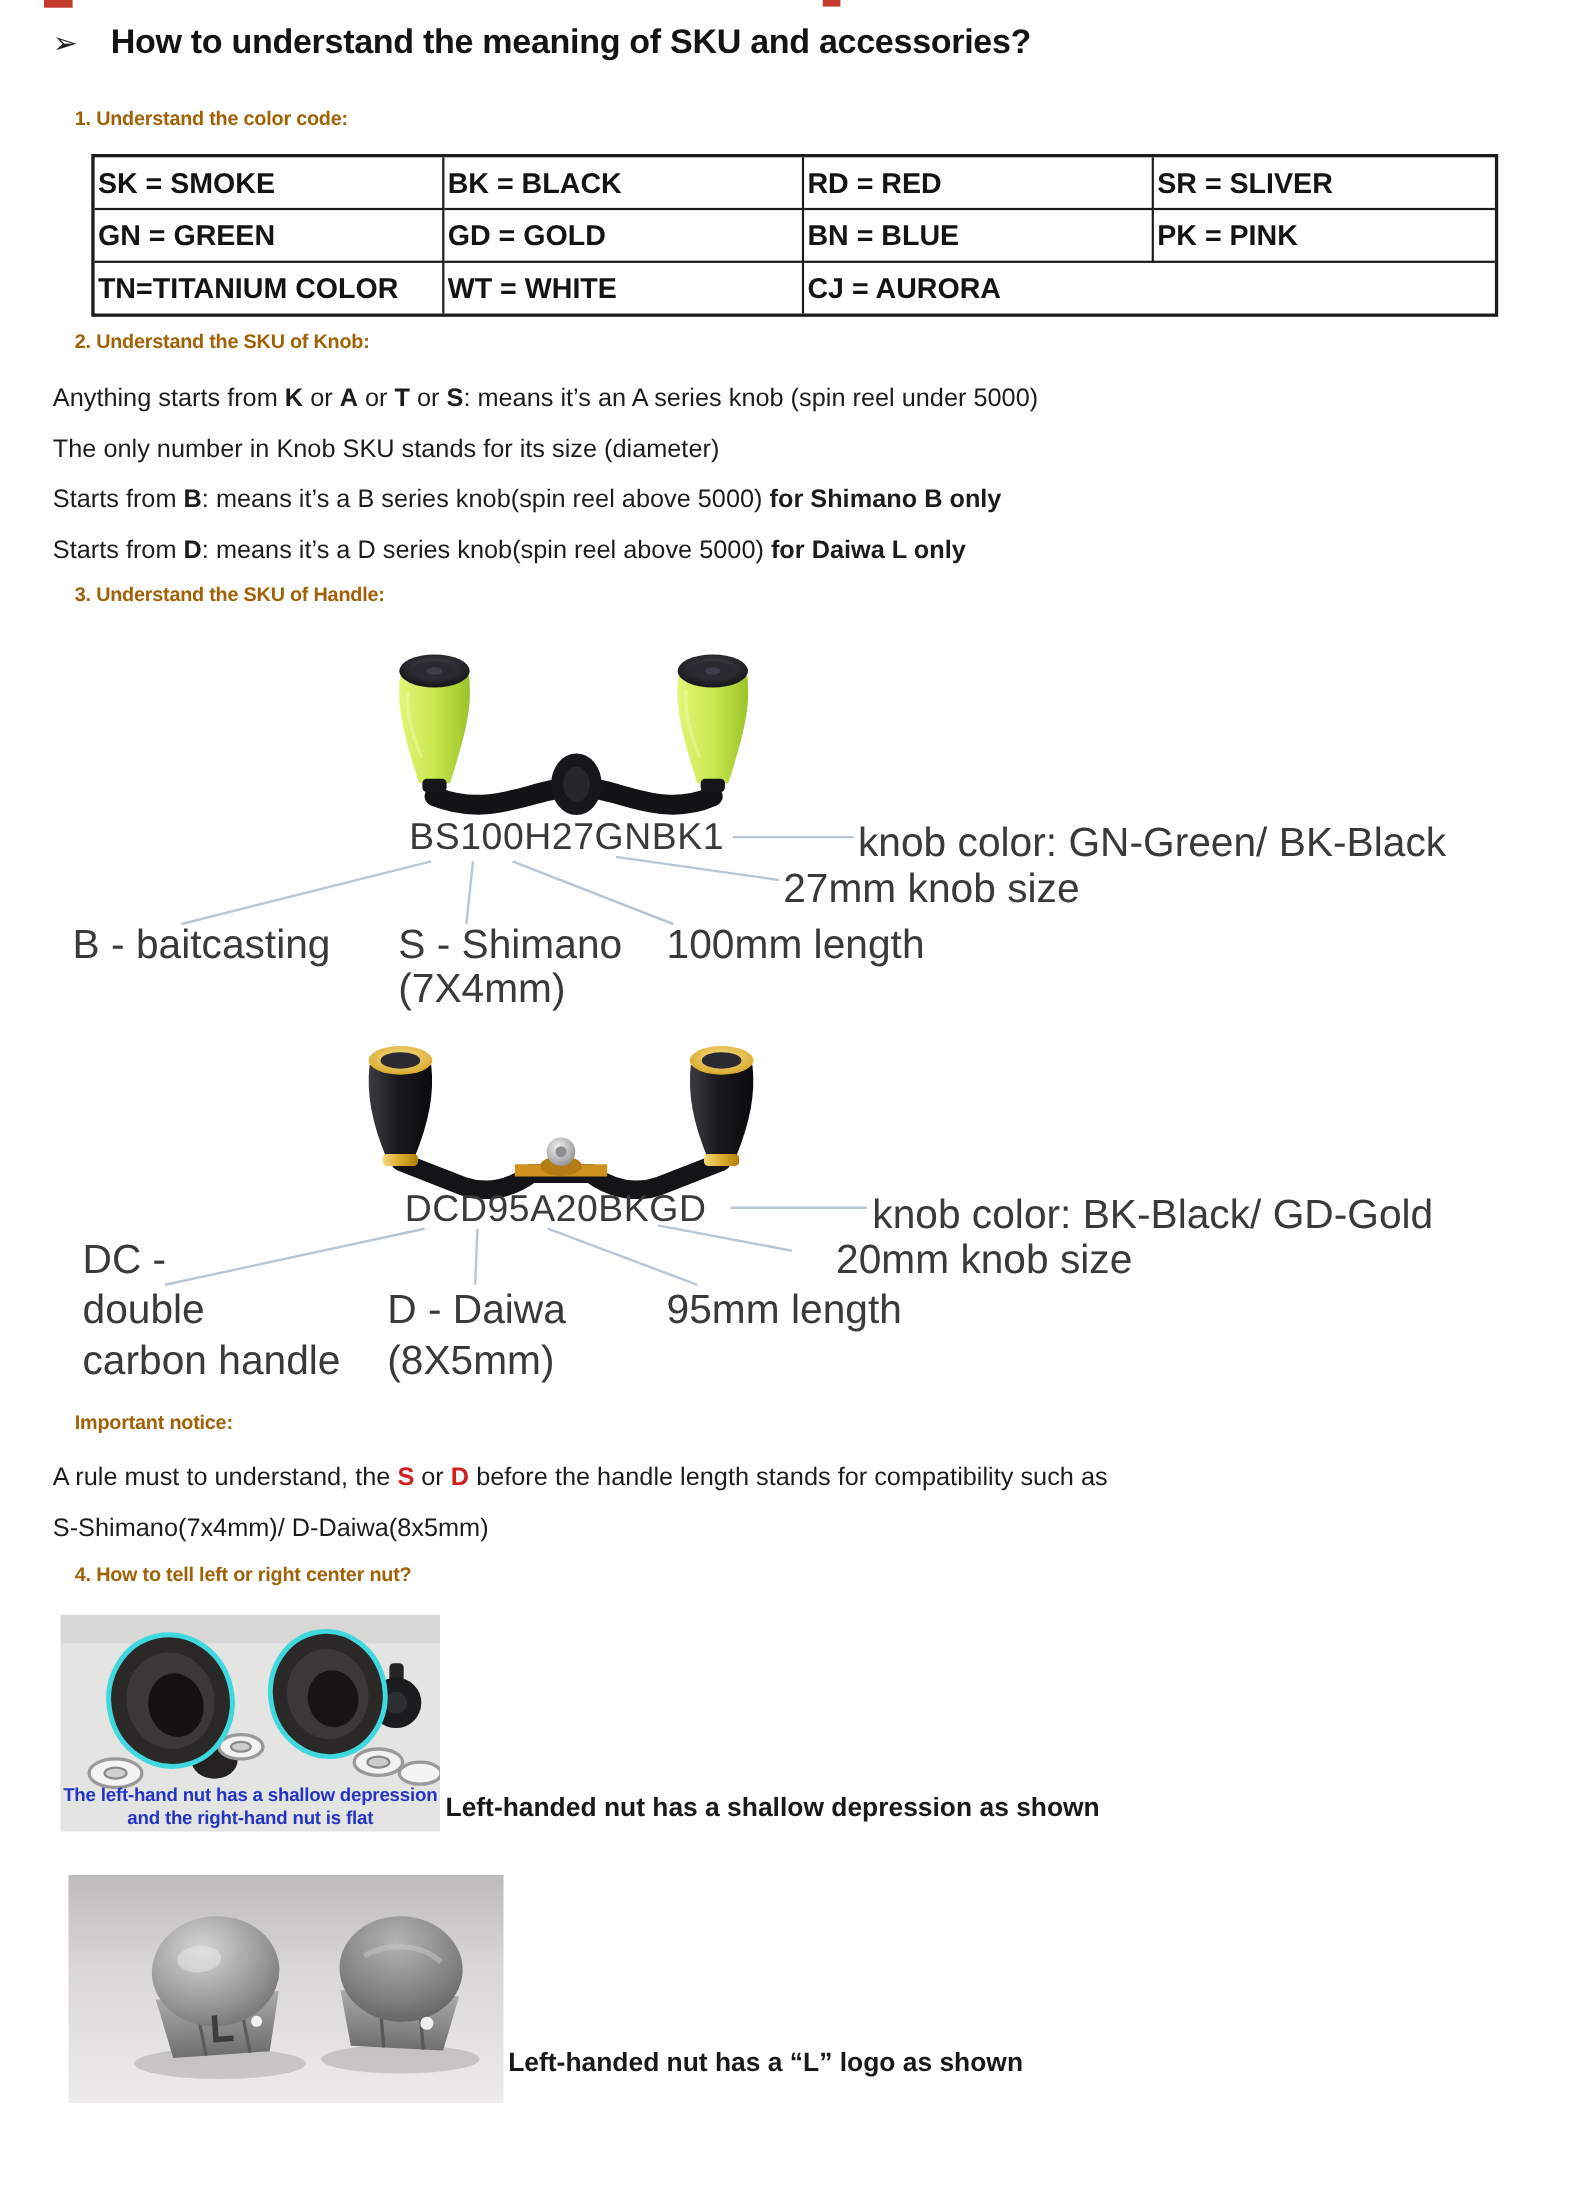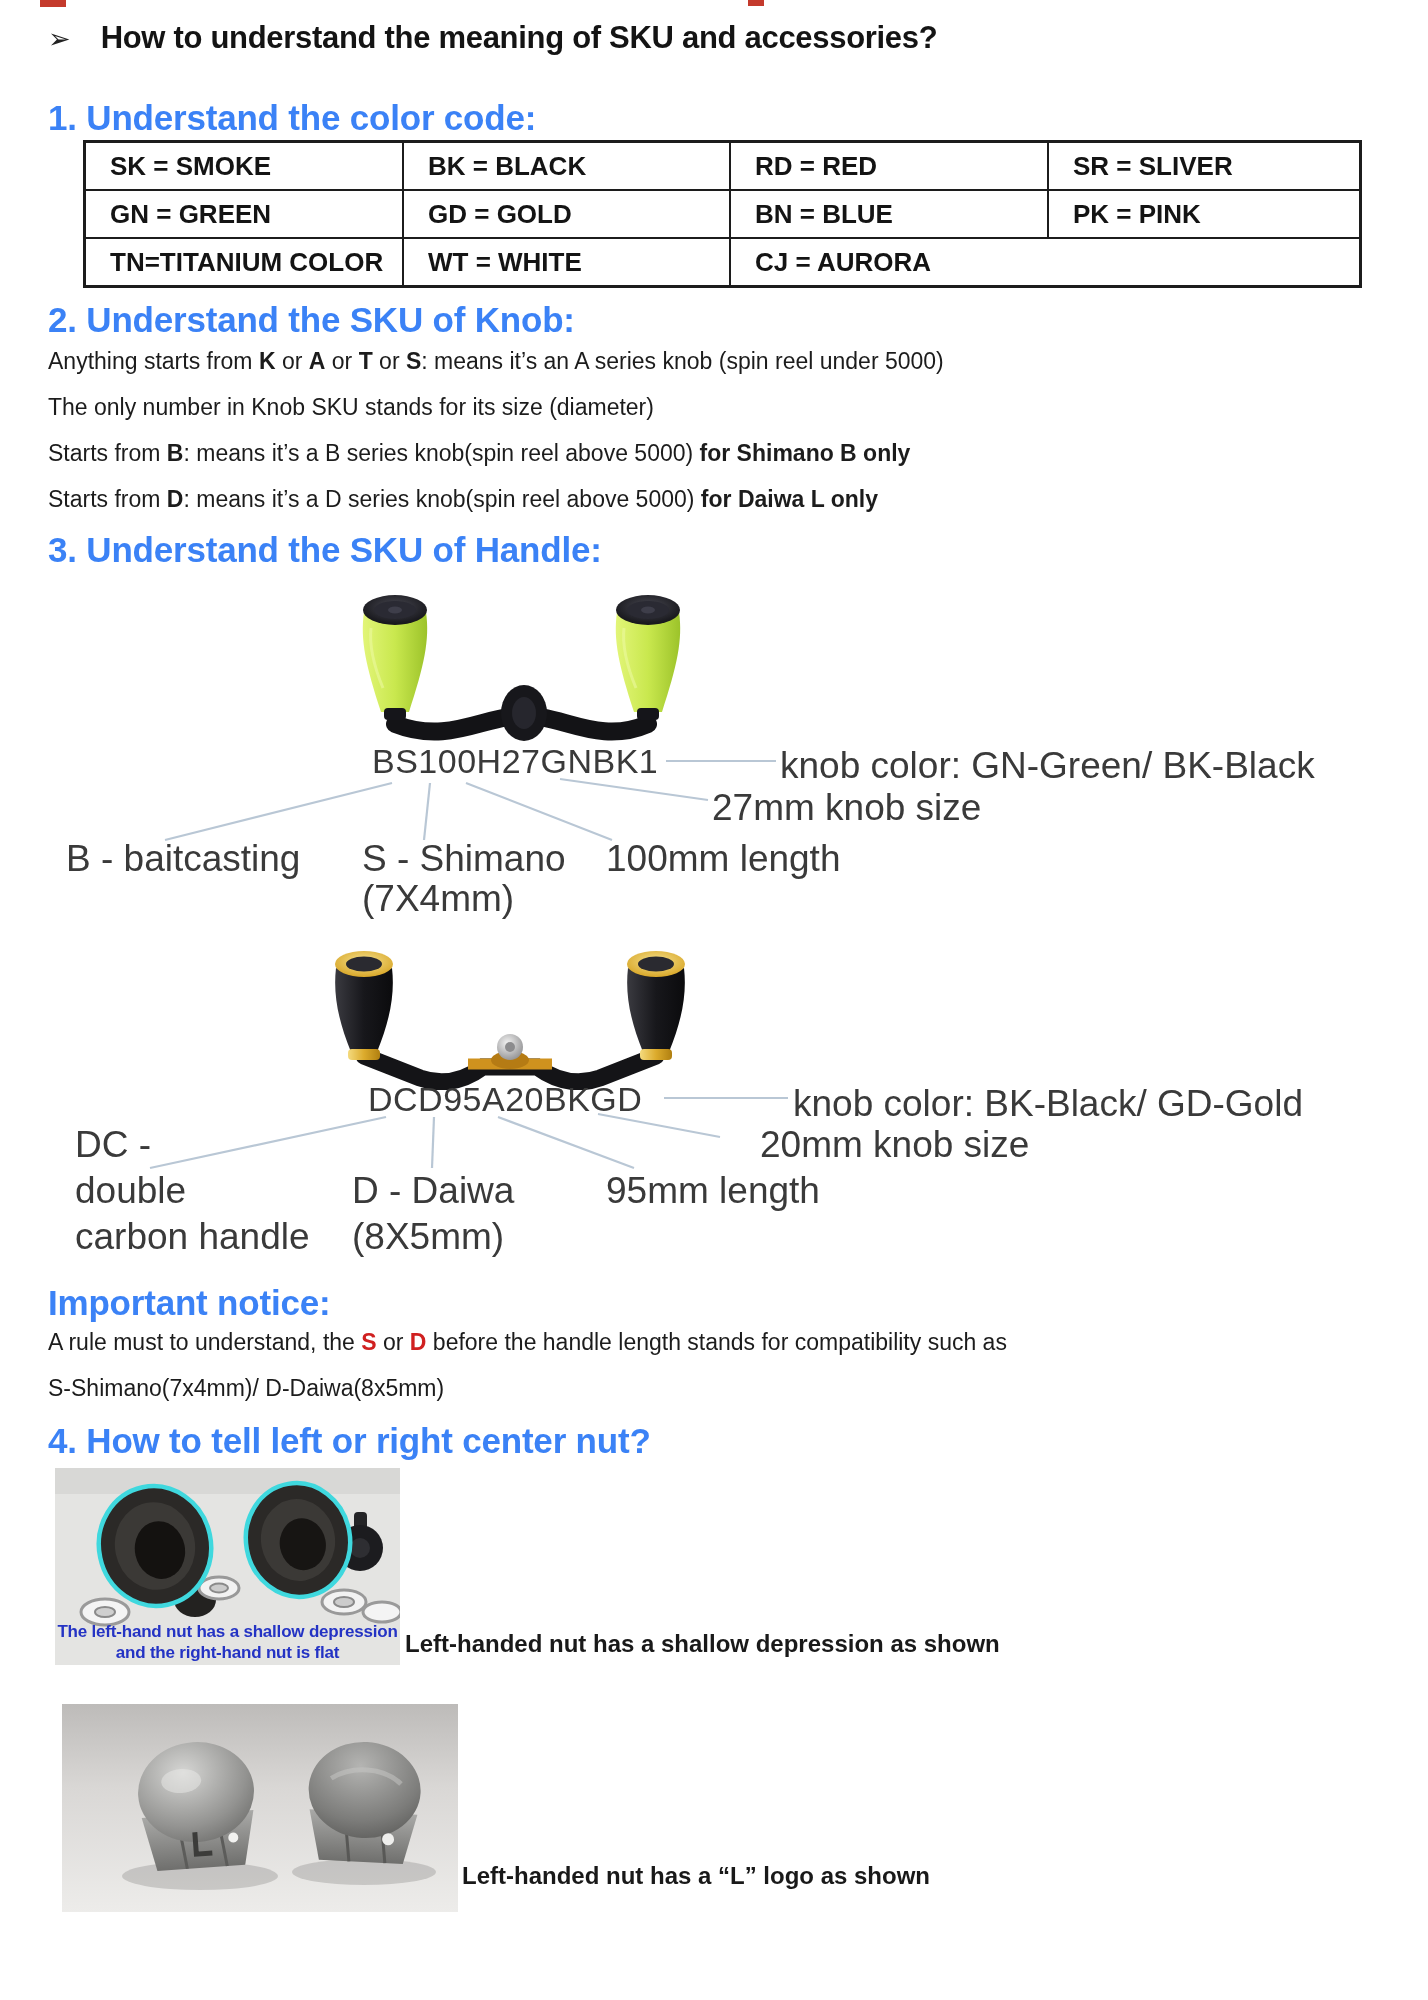--- a/index.html
+++ b/index.html
@@ -2,28 +2,28 @@
 <html><head>
 <meta charset="utf-8">
 <style>
   html,body{margin:0;padding:0;background:#ffffff;}
   #page{position:relative;width:1428px;height:2000px;background:#ffffff;
         font-family:"Liberation Sans",sans-serif;color:#1b1b1b;overflow:hidden;}
   .abs{position:absolute;}
   
   .doc-title{font-size:31px;font-weight:bold;color:#141414;letter-spacing:-0.3px;}
   .bullet{font-size:27px;color:#222;}
-  .h-sec{font-size:35px;font-weight:bold;color:#3b82f6;letter-spacing:-0.2px;}
+  .h-sec{font-size:18px;font-weight:bold;color:#a16207;letter-spacing:-0.2px;margin-left:20px;}
   .body-line{font-size:23px;color:#1c1c1c;white-space:nowrap;}
   .body-line .b{font-weight:bold;}
   .body-line .r{color:#d02020;}
   
   .ctable{border:3px solid #1c1c1c;background:#fff;}
   .trow{display:grid;grid-template-columns:318px 327px 318px 310px;}
-  .tcell{height:46px;line-height:46px;padding-left:24px;font-size:26px;font-weight:600;
+  .tcell{height:46px;line-height:46px;padding-left:3px;font-size:26px;font-weight:600;
          color:#141414;border-right:2px solid #1c1c1c;border-bottom:2px solid #1c1c1c;
          white-space:nowrap;overflow:hidden;}
   .trow .tcell:last-child{border-right:none;}
   .trow:last-child .tcell{border-bottom:none;}
   
   .sku-label{font-size:34px;color:#3a3a3a;letter-spacing:0.5px;white-space:nowrap;}
   .diag-label{font-size:37px;color:#3a3a3a;white-space:nowrap;}
   
   .photo{overflow:hidden;}
   .photo1-text{position:absolute;left:0;right:0;bottom:2px;text-align:center;

